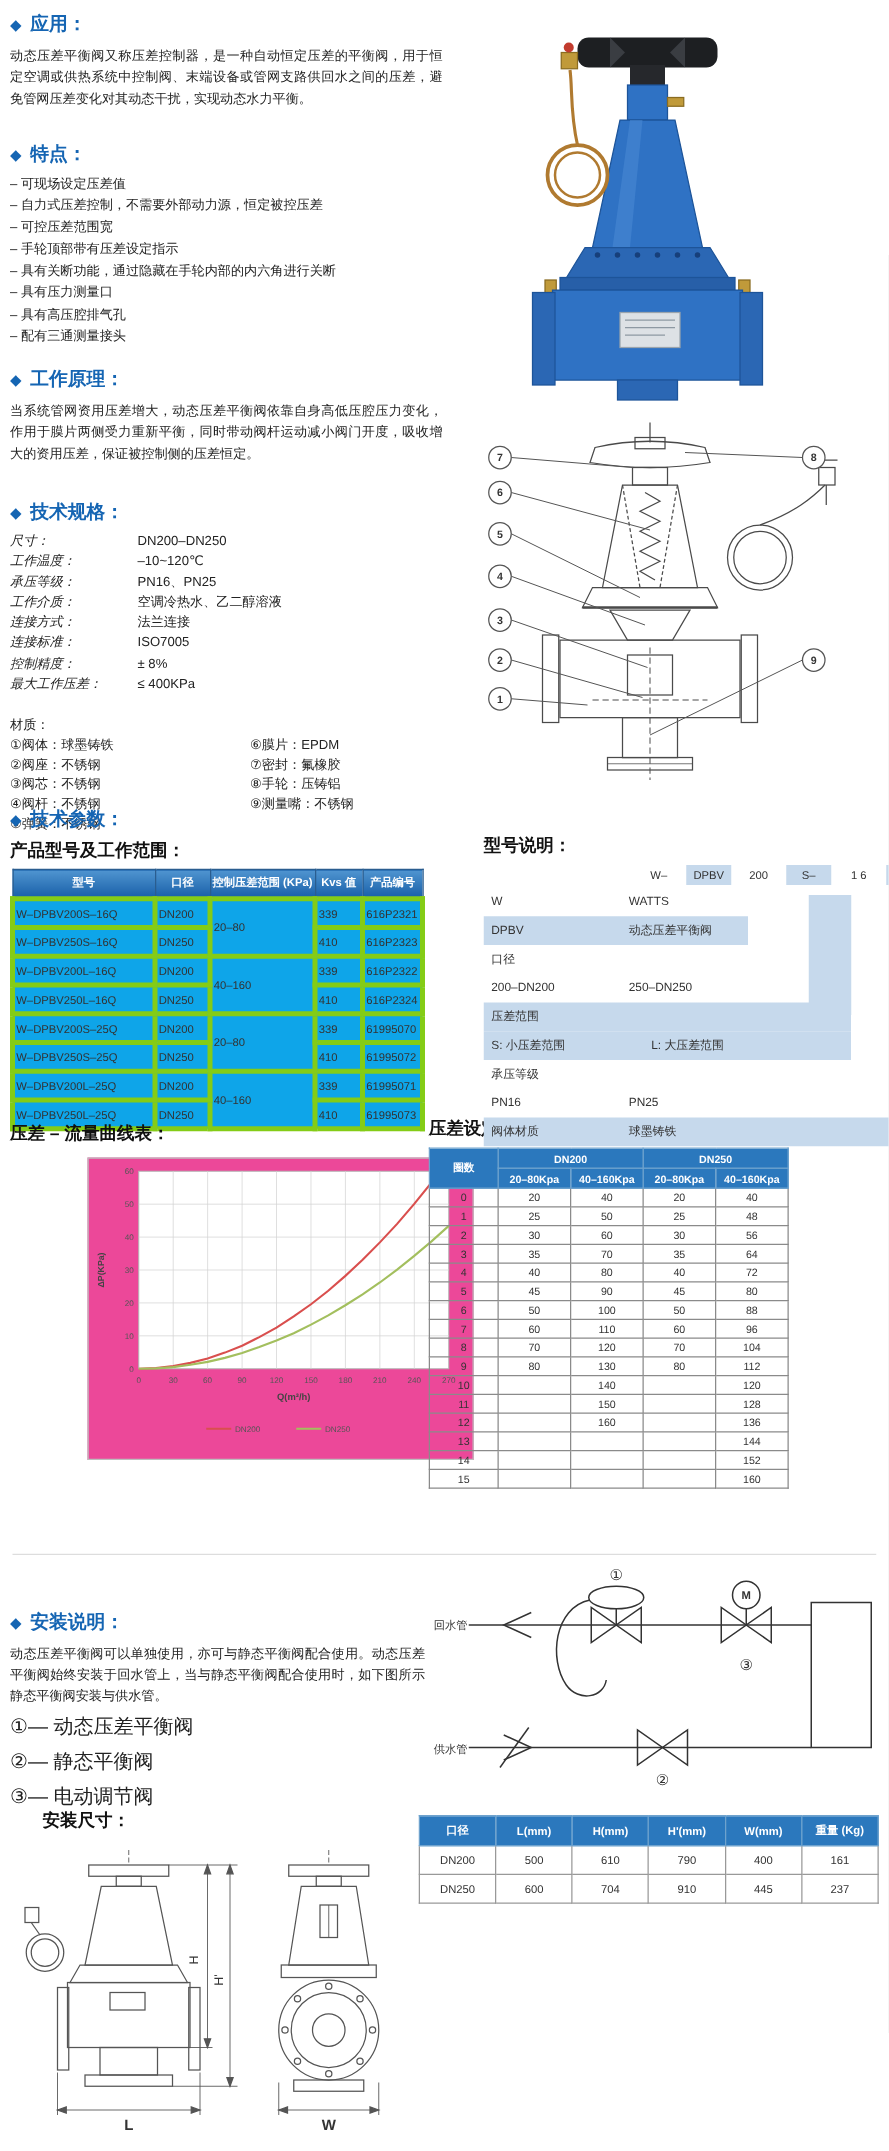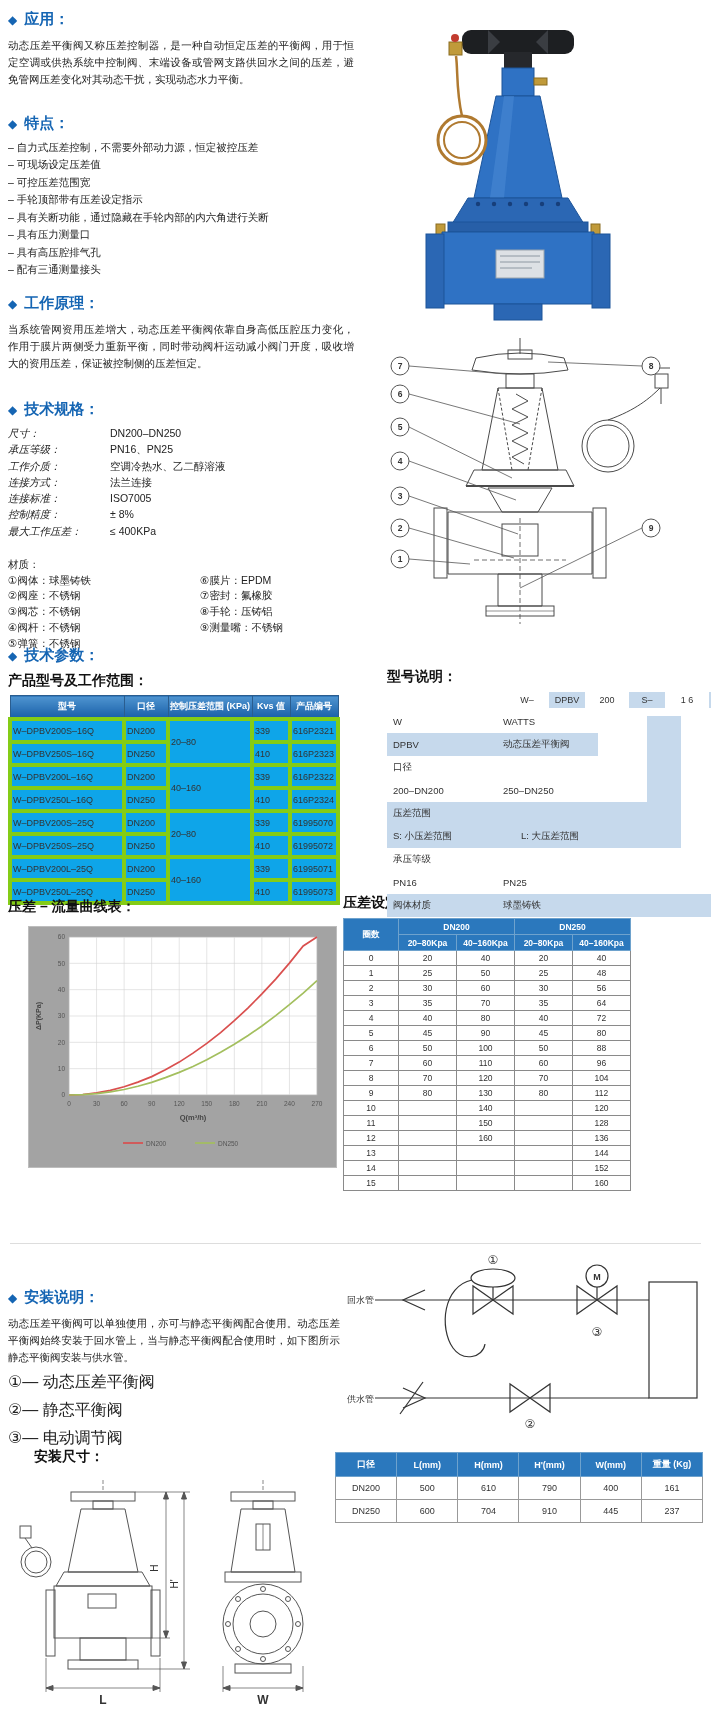--- a/index.html
+++ b/index.html
@@ -21,21 +21,21 @@
   .ptable{width:328px;font-size:9px;table-layout:fixed;}
   .ptable th{background:linear-gradient(#4f94d0,#1a61a9);color:#fff;border:1px solid #2a5d8f;padding:4px 1px;font-weight:bold;}
   .ptable td{border:4px solid #84cc16;padding:4.5px 1px;color:#333;background:#0ea5e9;}
   .stable{width:288px;font-size:8.5px;text-align:center;table-layout:fixed;}
   .stable th{background:#2b78bd;color:#fff;border:1px solid #6ea2cd;padding:2.5px 1px;font-weight:bold;}
   .stable td{border:1px solid #8a8a8a;padding:2px 1px;color:#333;}
   .stable .turns-col{width:52px;}
   .dtable{width:368px;font-size:9px;text-align:center;table-layout:fixed;}
   .dtable th{background:#2b78bd;color:#fff;border:1px solid #6ea2cd;padding:5px 1px;font-weight:bold;}
   .dtable td{border:1px solid #999;padding:6px 1px;color:#333;}
-  .chart-box{border:1px solid #bdbdbd;background:#a3a3a3;}
+  .chart-box{border:1px solid #bdbdbd;background:#ec4899;margin-left:42px;}
   .ml{position:relative;width:358px;font-size:9.5px;color:#333;margin-left:42px;}
   .ml-code{display:flex;justify-content:flex-end;gap:4px;position:relative;z-index:2;margin-bottom:2px;}
   .cbox{min-width:26px;text-align:center;padding:3px 5px;font-size:9px;color:#333;}
   .cbox.shaded{background:#c6d9ec;}
   .ml-row{display:flex;align-items:center;height:23px;position:relative;z-index:1;}
   .ml-row .l{width:110px;flex:none;padding-left:6px;}
   .s59{background:linear-gradient(90deg,#c6d9ec 0 59%,transparent 59%);}
   .s82{background:linear-gradient(90deg,#c6d9ec 0 82%,transparent 82%);}
   .s92{background:linear-gradient(90deg,#c6d9ec 0 92%,transparent 92%);}
   .strip{position:absolute;background:#c6d9ec;z-index:0;}
@@ -52,22 +52,22 @@
     <span class="diamond">◆</span>
     <span>应用：</span>
   </div>
   <div class="abs para" style="left:8px;top:37px;width:346px">动态压差平衡阀又称压差控制器，是一种自动恒定压差的平衡阀，用于恒定空调或供热系统中控制阀、末端设备或管网支路供回水之间的压差，避免管网压差变化对其动态干扰，实现动态水力平衡。</div>
 
   <div class="abs sec-title" style="left:8px;top:114px">
     <span class="diamond">◆</span>
     <span>特点：</span>
   </div>
   <div class="abs" id="features-list" style="left:8px;top:139px;width:346px">
+      <div class="feat-item">– 可现场设定压差值</div>
       <div class="feat-item">– 自力式压差控制，不需要外部动力源，恒定被控压差</div>
-      <div class="feat-item">– 可现场设定压差值</div>
       <div class="feat-item">– 可控压差范围宽</div>
       <div class="feat-item">– 手轮顶部带有压差设定指示</div>
       <div class="feat-item">– 具有关断功能，通过隐藏在手轮内部的内六角进行关断</div>
       <div class="feat-item">– 具有压力测量口</div>
       <div class="feat-item">– 具有高压腔排气孔</div>
       <div class="feat-item">– 配有三通测量接头</div>
     </div>
 
   <svg class="abs" style="left:392px;top:12px" width="252" height="310" viewBox="0 0 252 310">
     <g>
@@ -113,20 +113,24 @@
 
   <div class="abs sec-title" style="left:8px;top:400px">
     <span class="diamond">◆</span>
     <span>技术规格：</span>
   </div>
   <div class="abs" style="left:8px;top:425px;width:346px">
     <div id="specs-rows">
         <div class="spec-row">
           <div class="spec-label">尺寸：</div>
           <div class="spec-value">DN200–DN250</div>
+        </div>
+        <div class="spec-row">
+          <div class="spec-label">工作温度：</div>
+          <div class="spec-value">–10~120℃</div>
         </div>
         <div class="spec-row">
           <div class="spec-label">承压等级：</div>
           <div class="spec-value">PN16、PN25</div>
         </div>
         <div class="spec-row">
           <div class="spec-label">工作介质：</div>
           <div class="spec-value">空调冷热水、乙二醇溶液</div>
         </div>
         <div class="spec-row">

